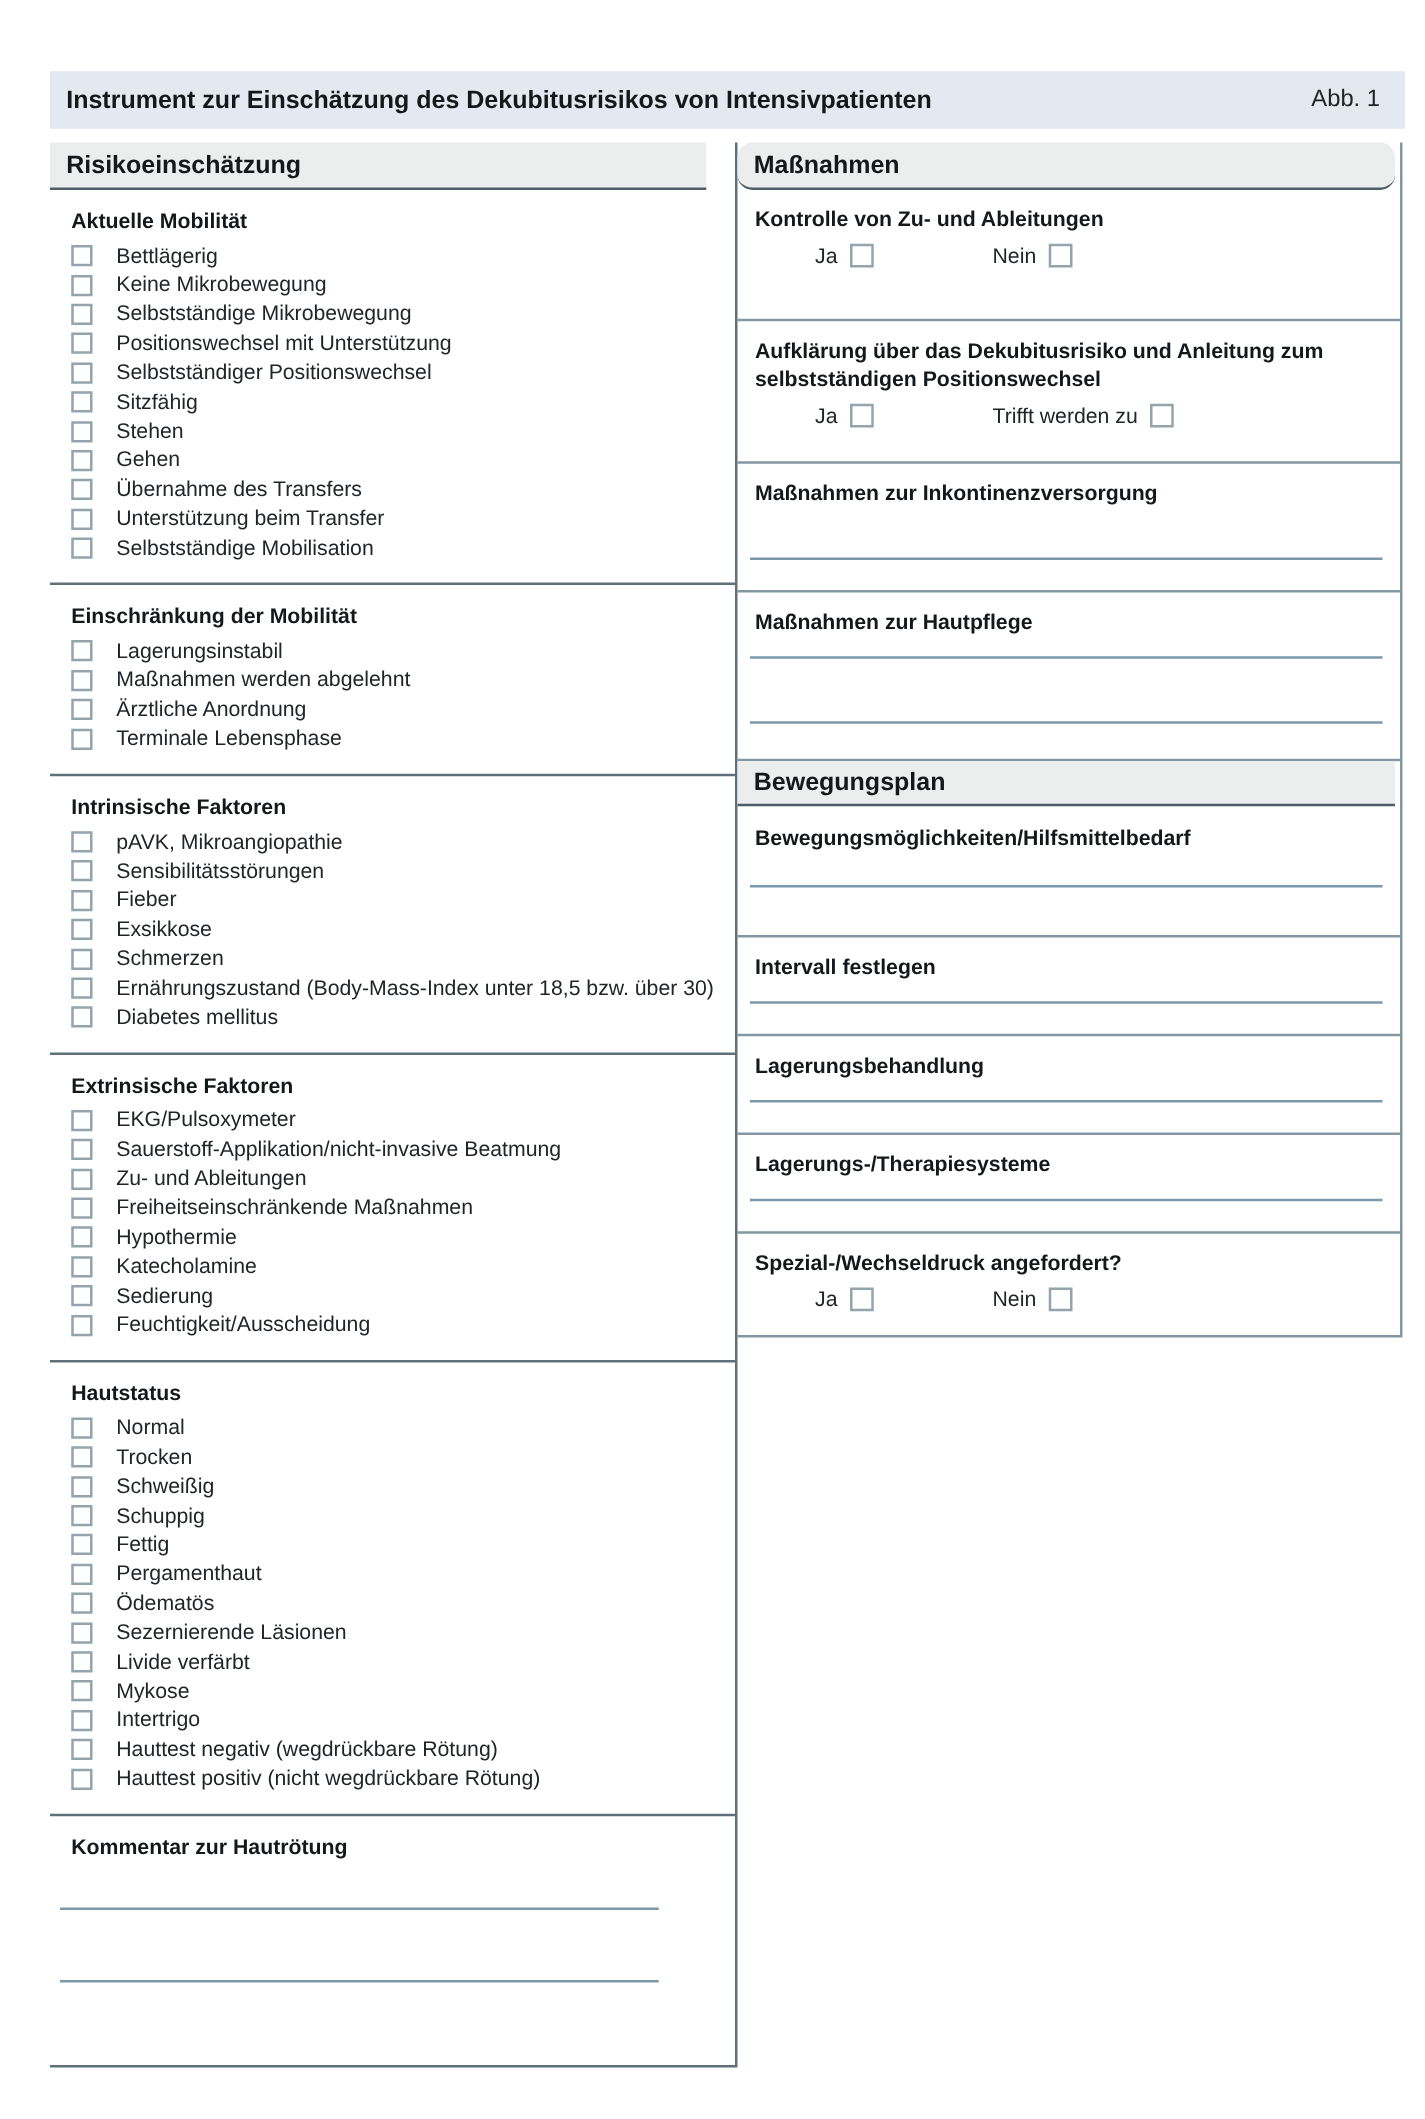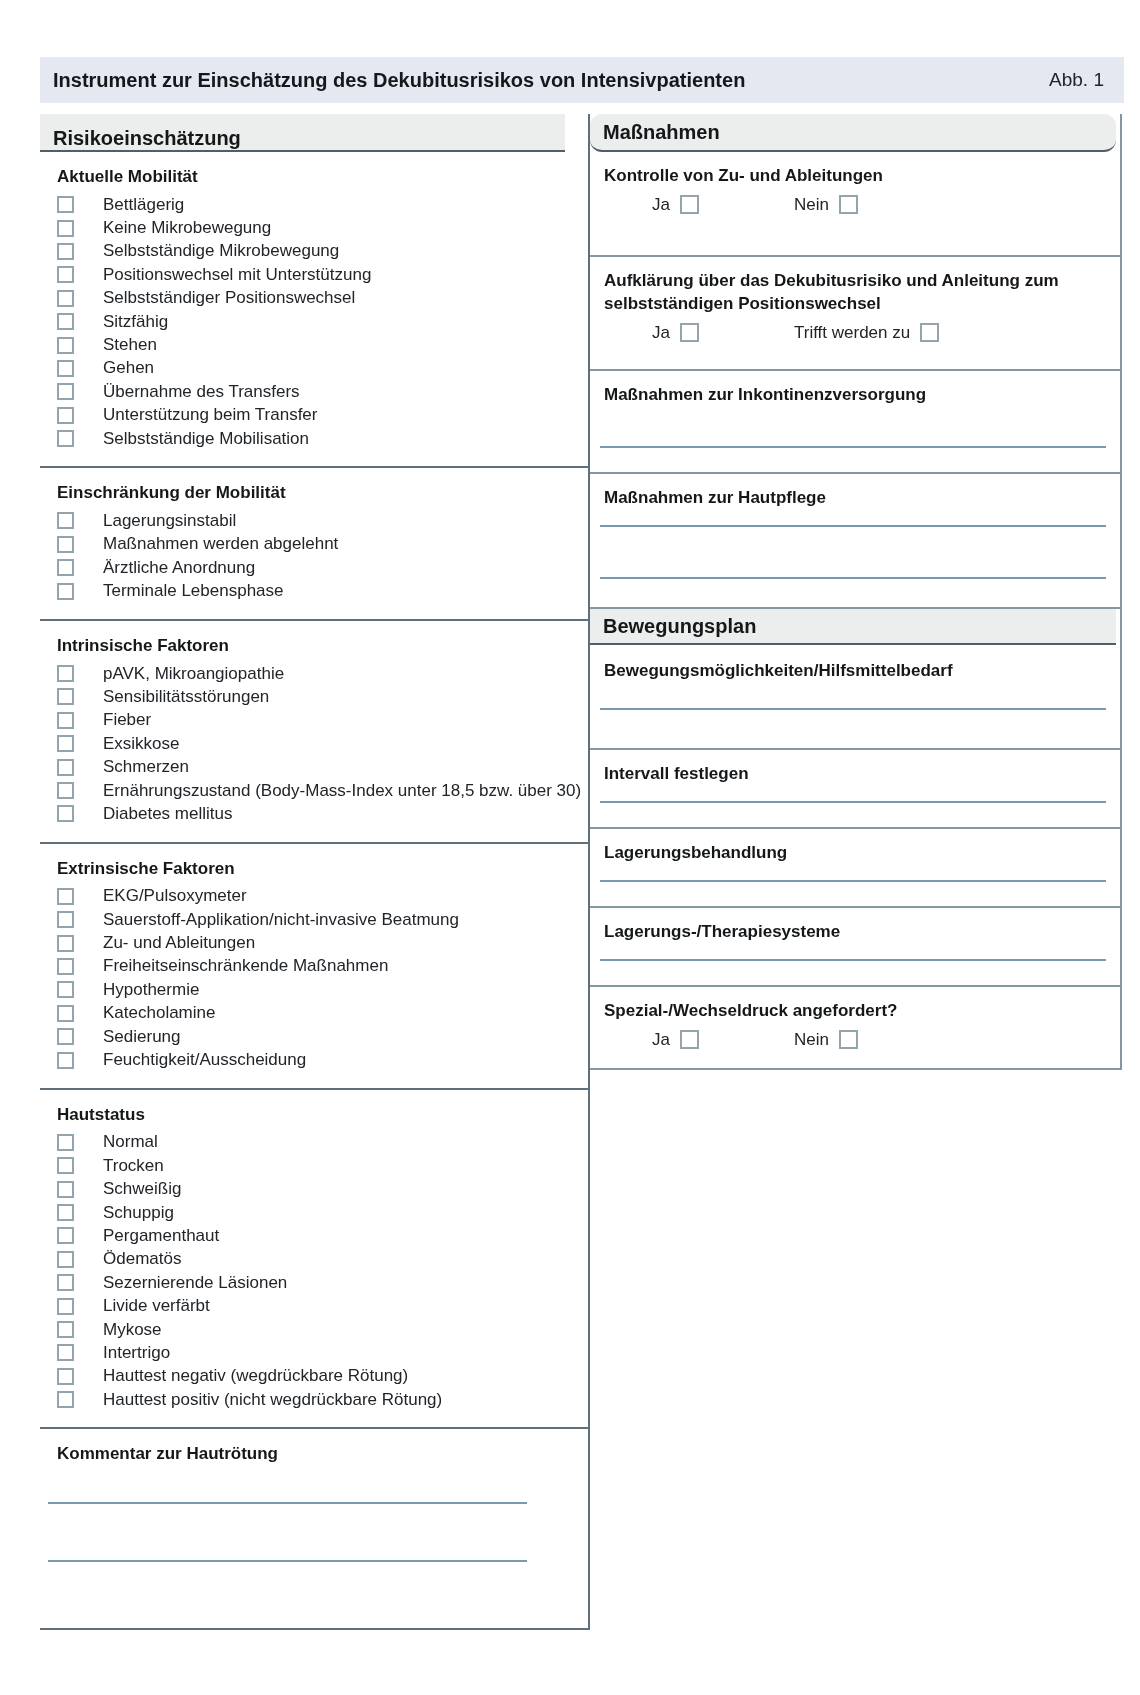--- a/index.html
+++ b/index.html
@@ -18,30 +18,30 @@
   .title-bar .fig{font-size:19px;color:#212529;}
   
   .cols{display:flex;align-items:flex-start;}
   .col-left{width:550px;box-sizing:border-box;border-right:2px solid #5f707a;}
   .col-right{width:532px;box-sizing:border-box;border-right:2px solid #8498a3;}
   .col-header{
     height:36px;background:#ebeeec;border-bottom:2px solid #4f5e68;
     display:flex;align-items:center;padding-left:13px;box-sizing:content-box;
   }
   .col-header span{font-size:20px;font-weight:bold;color:#15181a;white-space:nowrap;}
-  .col-left .col-header{margin-right:23px;align-items:flex-end;}
+  .col-left .col-header{margin-right:23px;}
   .col-right > .col-header{margin-right:4px;border-radius:12px;}
   
   .cb-section{padding:13px 0 16px 17px;}
   .cb-section.divider, .comment-section{border-top:2px solid #5f707a;}
   .cb-section h3{
     margin:0 0 4px 0;font-size:17px;line-height:24px;font-weight:bold;
     color:#15181a;white-space:nowrap;
   }
-  .cb-row{display:flex;align-items:center;height:23.4px;gap:10px;}
+  .cb-row{display:flex;align-items:center;height:23.4px;}
   .cb{
     width:17px;height:17px;box-sizing:border-box;border:2px solid #93a4ad;
     background:#ffffff;flex:0 0 auto;
   }
   .cb-label{margin-left:19px;font-size:17px;white-space:nowrap;color:#212529;}
   
   .comment-section{padding:13px 0 66px 17px;border-bottom:2px solid #5f707a;}
   .comment-section h3{margin:0;font-size:17px;line-height:24px;font-weight:bold;color:#15181a;}
   .write-line{height:0;border-bottom:2px solid #7b99ad;}
   .comment-section .write-line{margin-left:-9px;margin-right:61px;}
@@ -251,20 +251,24 @@
             <div class="cb-row">
               <span class="cb"></span>
               <span class="cb-label">Schweißig</span>
             </div>
             <div class="cb-row">
               <span class="cb"></span>
               <span class="cb-label">Schuppig</span>
             </div>
             <div class="cb-row">
               <span class="cb"></span>
+              <span class="cb-label">Fettig</span>
+            </div>
+            <div class="cb-row">
+              <span class="cb"></span>
               <span class="cb-label">Pergamenthaut</span>
             </div>
             <div class="cb-row">
               <span class="cb"></span>
               <span class="cb-label">Ödematös</span>
             </div>
             <div class="cb-row">
               <span class="cb"></span>
               <span class="cb-label">Sezernierende Läsionen</span>
             </div>

